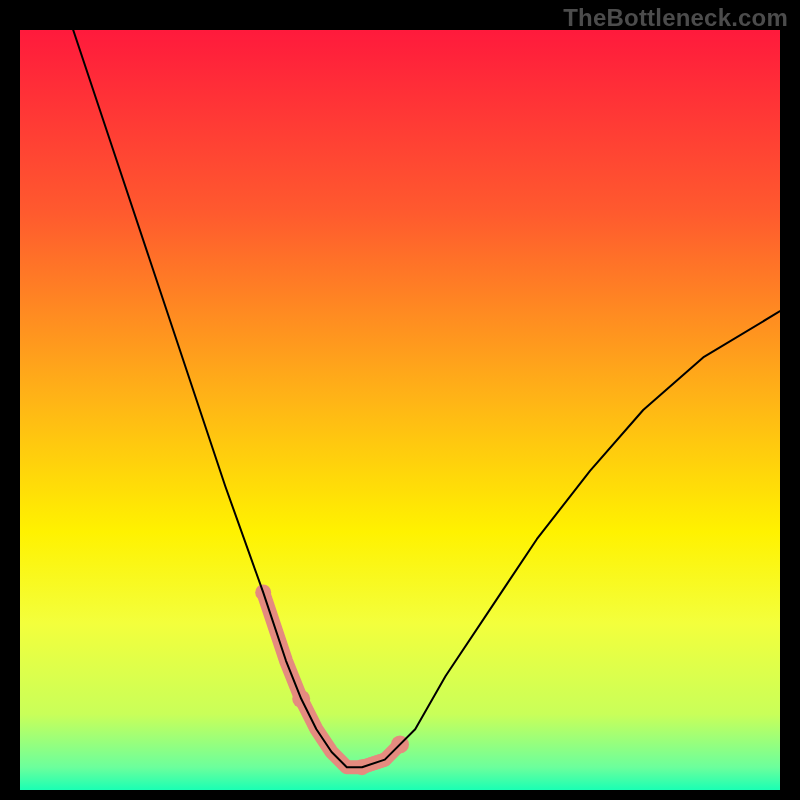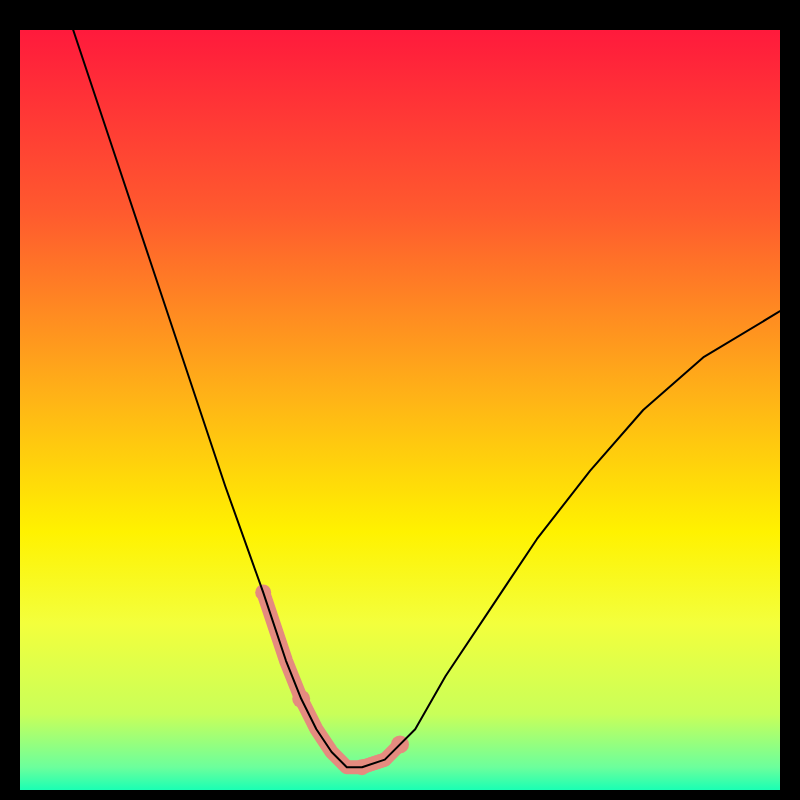--- a/index.html
+++ b/index.html
@@ -36,20 +36,21 @@
     height: 760px;
   }
   svg {
     display: block;
   }
 </style>
 </head>
 <body>
 
 <div class="frame">
+  <div class="watermark">TheBottleneck.com</div>
 
   <div class="plot-area">
     <svg id="chart-svg" viewBox="0 0 760 760" width="760" height="760">
         <defs>
           <linearGradient id="bg-grad" x1="0" y1="0" x2="0" y2="1">
             <stop offset="0%" stop-color="#ff1a3c"></stop>
             <stop offset="24%" stop-color="#ff5a2e"></stop>
             <stop offset="48%" stop-color="#ffb217"></stop>
             <stop offset="66%" stop-color="#fff200"></stop>
             <stop offset="78%" stop-color="#f3ff3c"></stop>

